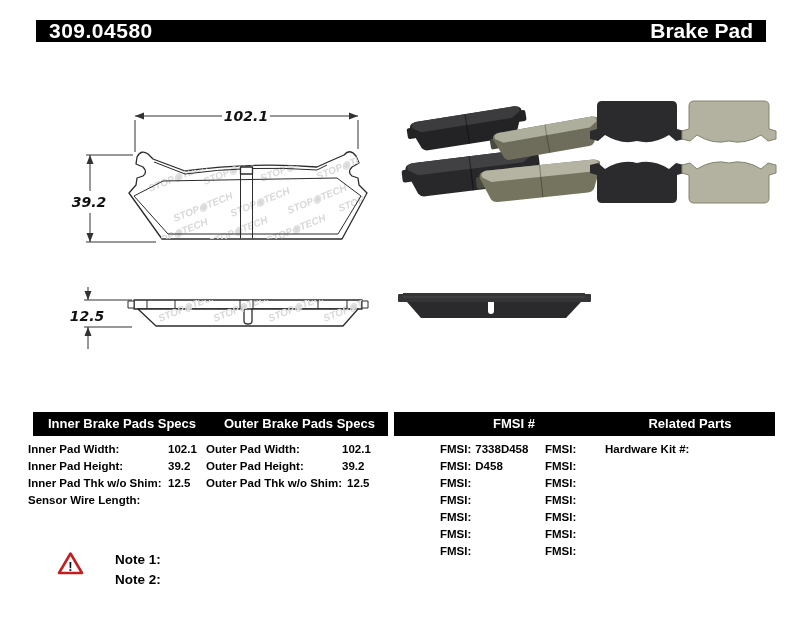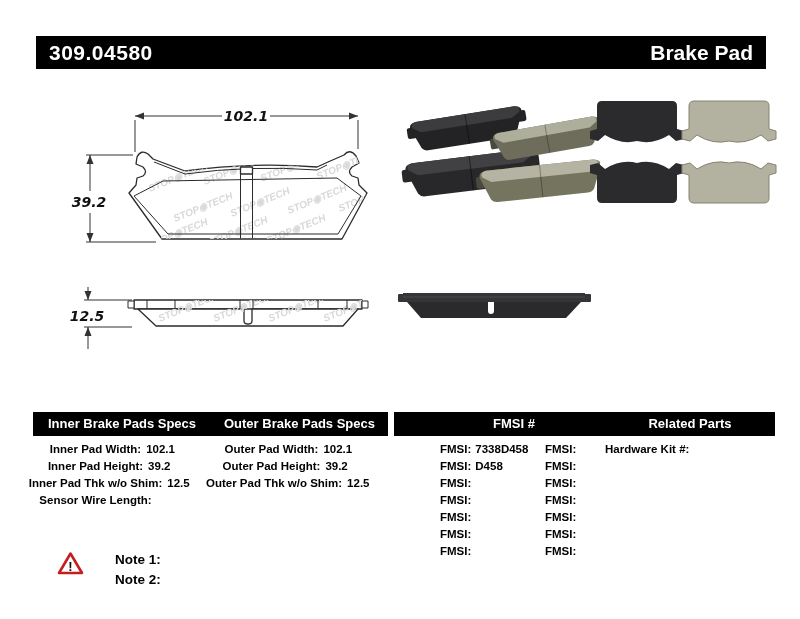--- a/index.html
+++ b/index.html
@@ -1,36 +1,36 @@
 <!DOCTYPE html>
 <html><head>
 <meta charset="utf-8">
 <style>
   html,body{margin:0;padding:0;background:#ffffff;}
   .page{position:relative;width:800px;height:619px;background:#ffffff;overflow:hidden;
         font-family:"Liberation Sans",sans-serif;color:#000;}
   
-  .topbar{position:absolute;left:36px;top:20px;width:730px;height:33px;background:#000;
+  .topbar{position:absolute;left:36px;top:20px;width:730px;height:22px;background:#000;
           color:#fff;display:flex;justify-content:space-between;align-items:center;
-          padding:0 13px;box-sizing:border-box;margin-top:16px;}
+          padding:0 13px;box-sizing:border-box;}
   .topbar .pn{font-weight:bold;font-size:21px;letter-spacing:.5px;}
   .topbar .pt{font-weight:bold;font-size:21px;}
   
   .absvg{position:absolute;}
   .dimtext{font:italic bold 14px "DejaVu Sans",sans-serif;fill:#111;}
   .wm{font:italic bold 10px "Liberation Sans",sans-serif;fill:#d9d9d9;}
   .oline{fill:#fff;stroke:#2b2b2b;stroke-width:1.3;stroke-linejoin:round;}
   .iline{fill:none;stroke:#2b2b2b;stroke-width:1;stroke-linejoin:round;}
   .dml{stroke:#333;stroke-width:1;fill:none;}
   .dma{fill:#333;stroke:none;}
   
   .hbox{position:absolute;top:412px;height:24px;background:#000;color:#fff;
         font-weight:bold;font-size:13px;line-height:24px;text-align:center;}
   .speccol{position:absolute;top:441px;font-weight:bold;font-size:11.5px;}
-  .srow{display:flex;justify-content:center;line-height:17px;white-space:nowrap;}
+  .srow{display:flex;justify-content:space-between;line-height:17px;white-space:nowrap;}
   .srow .lbl{text-align:right;white-space:nowrap;}
   .srow .val{width:46px;padding-left:5px;text-align:left;}
   .frow{display:flex;line-height:17px;white-space:nowrap;padding-left:46px;}
   .frow .lbl{width:38px;}
   .frow .val{padding-left:4px;}
   .relrow{font-weight:bold;font-size:11.5px;line-height:17px;}
   
   .notes{position:absolute;left:95px;top:550px;font-weight:bold;font-size:13.5px;}
   .notes div{line-height:20px;margin-left:20px;}
 </style>

